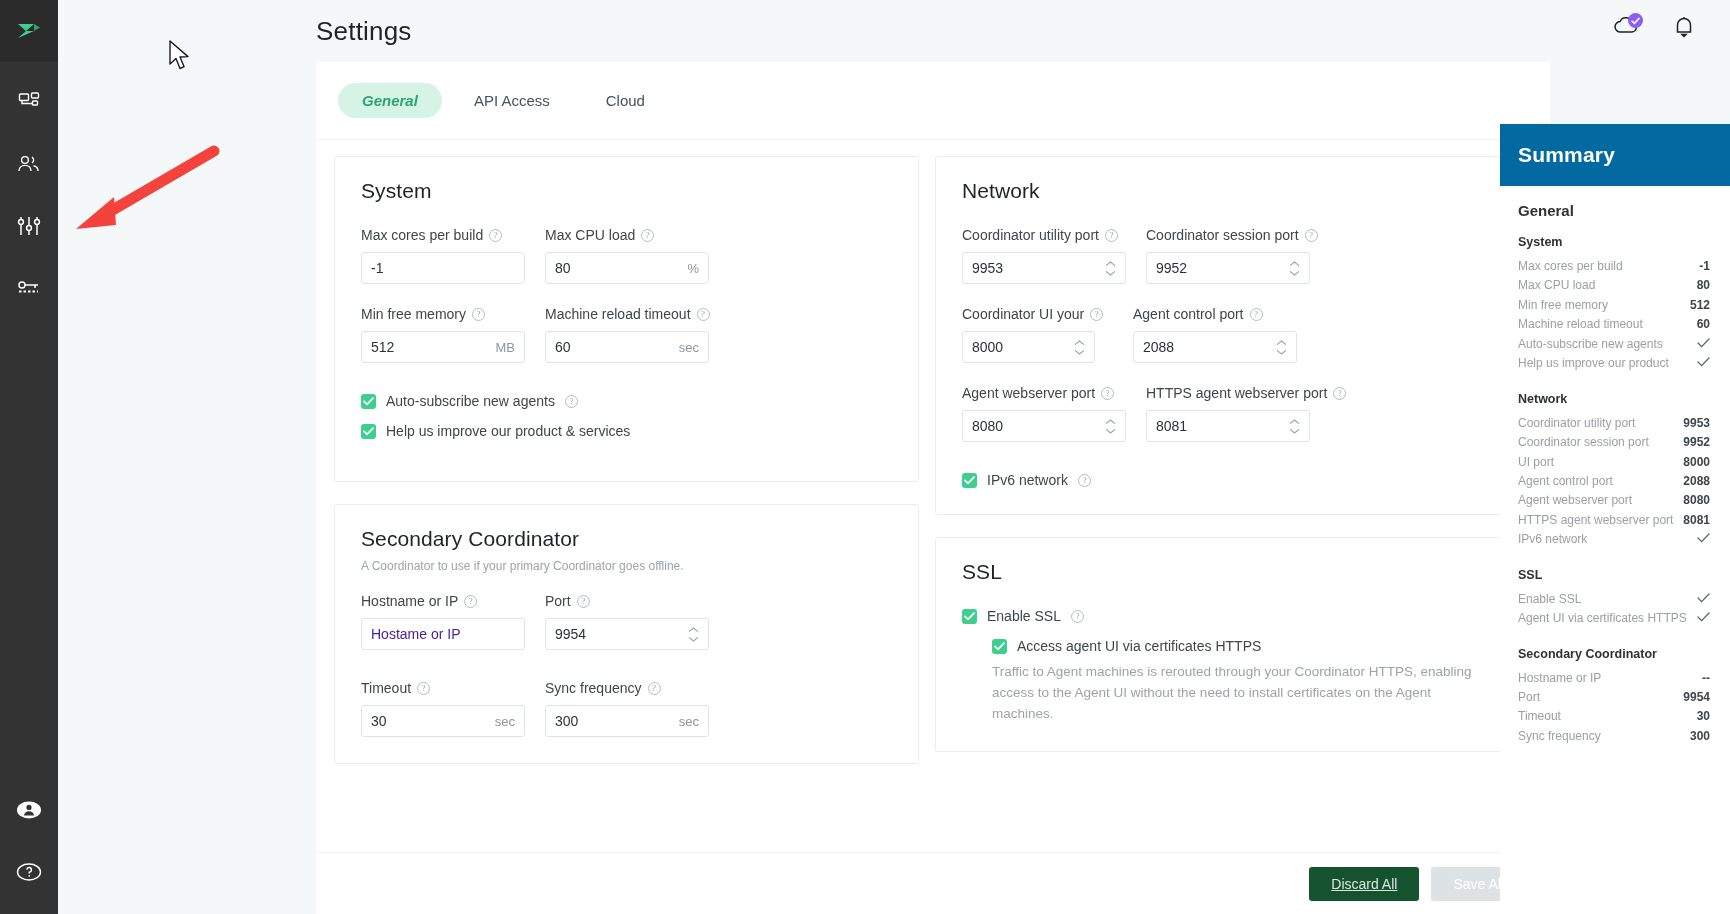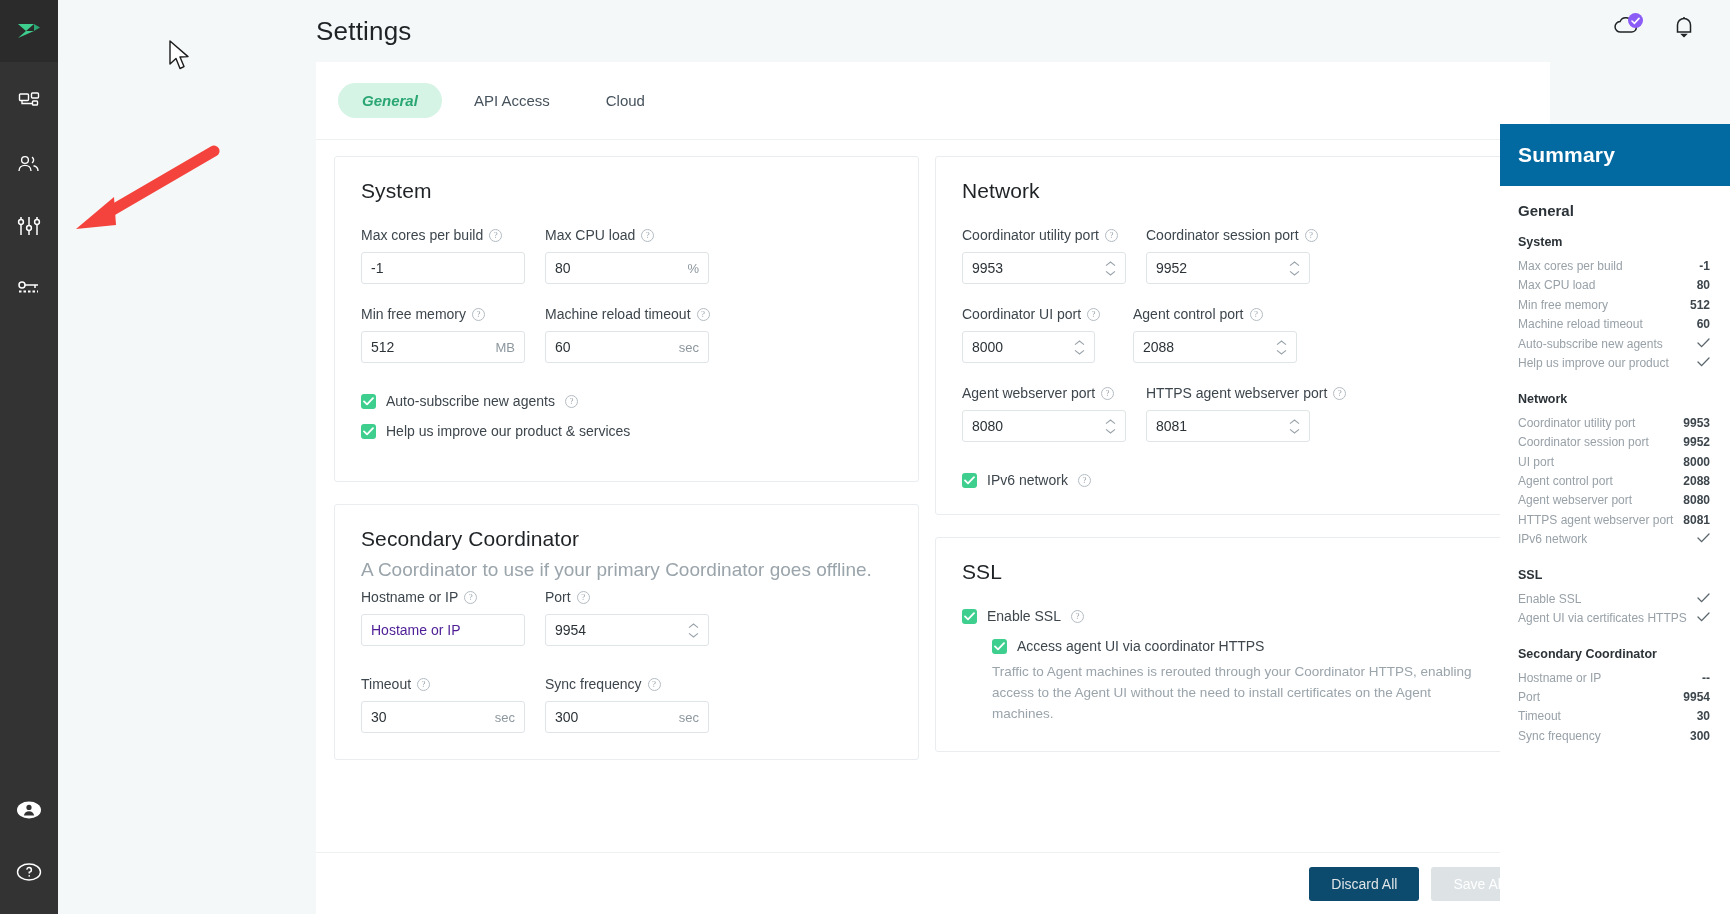--- a/index.html
+++ b/index.html
@@ -84,21 +84,21 @@
 
   .card {
     border: 1px solid #e9edef; border-radius: 3px; background: #fff;
     padding: 22px 26px 26px 26px;
   }
   .card h2 {
     font-size: 21px; font-weight: 400; color: #1f2326; margin-bottom: 24px;
     letter-spacing: 0.1px;
   }
   .card .card-sub {
-    font-size: 19px; color: #9aa4ab; margin-top: -16px; margin-bottom: 8px;
+    font-size: 12px; color: #9aa4ab; margin-top: -16px; margin-bottom: 20px;
   }
 
   .field-row { display: flex; gap: 20px; margin-bottom: 22px; }
   .field { display: flex; flex-direction: column; }
   .field-w1 { width: 164px; }
   .field-w2 { width: 164px; }
   .field-w3 { width: 133px; }
   .field-label {
     font-size: 14px; color: #3d464d; margin-bottom: 9px;
     display: flex; align-items: center; gap: 6px; white-space: nowrap;
@@ -147,21 +147,21 @@
 
   .footer {
     position: absolute; left: 0; bottom: 0; width: 1234px; height: 62px;
     border-top: 1px solid #eef1f2; display: flex; align-items: center;
     justify-content: flex-end; gap: 12px; padding-right: 24px; background: #fff;
   }
   .btn {
     height: 34px; border-radius: 3px; padding: 0 22px; font-size: 14px;
     display: flex; align-items: center; justify-content: center; cursor: pointer;
   }
-  .btn-ghost { color: #dfe4e7; background: #0c4a6e; }
+  .btn-ghost { color: #dfe4e7; background: #14532d; text-decoration: underline; }
   .btn-primary { color: #ffffff; background: #dde2e5; }
 
   
   .summary {
     position: absolute; right: 0px; top: 62px; width: 230px; height: 852px;
     background: #ffffff;
   }
   .summary-head {
     height: 62px; background: #0369a1; display: flex; align-items: center;
     padding-left: 18px;
@@ -449,21 +449,21 @@
                           <path d="M1 1.4 L5.5 5 L10 1.4" stroke="#9aa4ab" stroke-width="1.2" fill="none"></path>
                         </svg>
                     </span>
                   </div>
                 </div>
               </div>
 
               <div class="field-row">
                 <div class="field field-w3">
                   <div class="field-label">
-                    <span>Coordinator UI port</span>
+                    <span>Coordinator UI your</span>
                     <span class="help">?</span>
                   </div>
                   <div class="inp">
                     <span class="val">8000</span>
                     <span class="spin">
                       <svg width="11" height="6" viewBox="0 0 11 6">
                           <path d="M1 4.6 L5.5 1 L10 4.6" stroke="#9aa4ab" stroke-width="1.2" fill="none"></path>
                         </svg>
                       <svg width="11" height="6" viewBox="0 0 11 6">
                           <path d="M1 1.4 L5.5 5 L10 1.4" stroke="#9aa4ab" stroke-width="1.2" fill="none"></path>
@@ -550,21 +550,21 @@
                 <span>Enable SSL</span>
                 <span class="help">?</span>
               </div>
 
               <div class="check-row ssl-sub" style="margin-bottom:8px">
                 <span class="cb">
                   <svg width="11" height="9" viewBox="0 0 11 9">
                     <path d="M1 4.4 L4 7.4 L10 1.2" stroke="#fff" stroke-width="1.8" fill="none" stroke-linecap="round" stroke-linejoin="round"></path>
                   </svg>
                 </span>
-                <span>Access agent UI via coordinator HTTPS</span>
+                <span>Access agent UI via certificates HTTPS</span>
               </div>
 
               <div class="ssl-desc">Traffic to Agent machines is rerouted through your Coordinator HTTPS, enabling access to the Agent UI without the need to install certificates on the Agent machines.</div>
             </div>
 
           </div>
 
           <div class="scrollbar-track">
             <div class="scrollbar-thumb"></div>
           </div>

